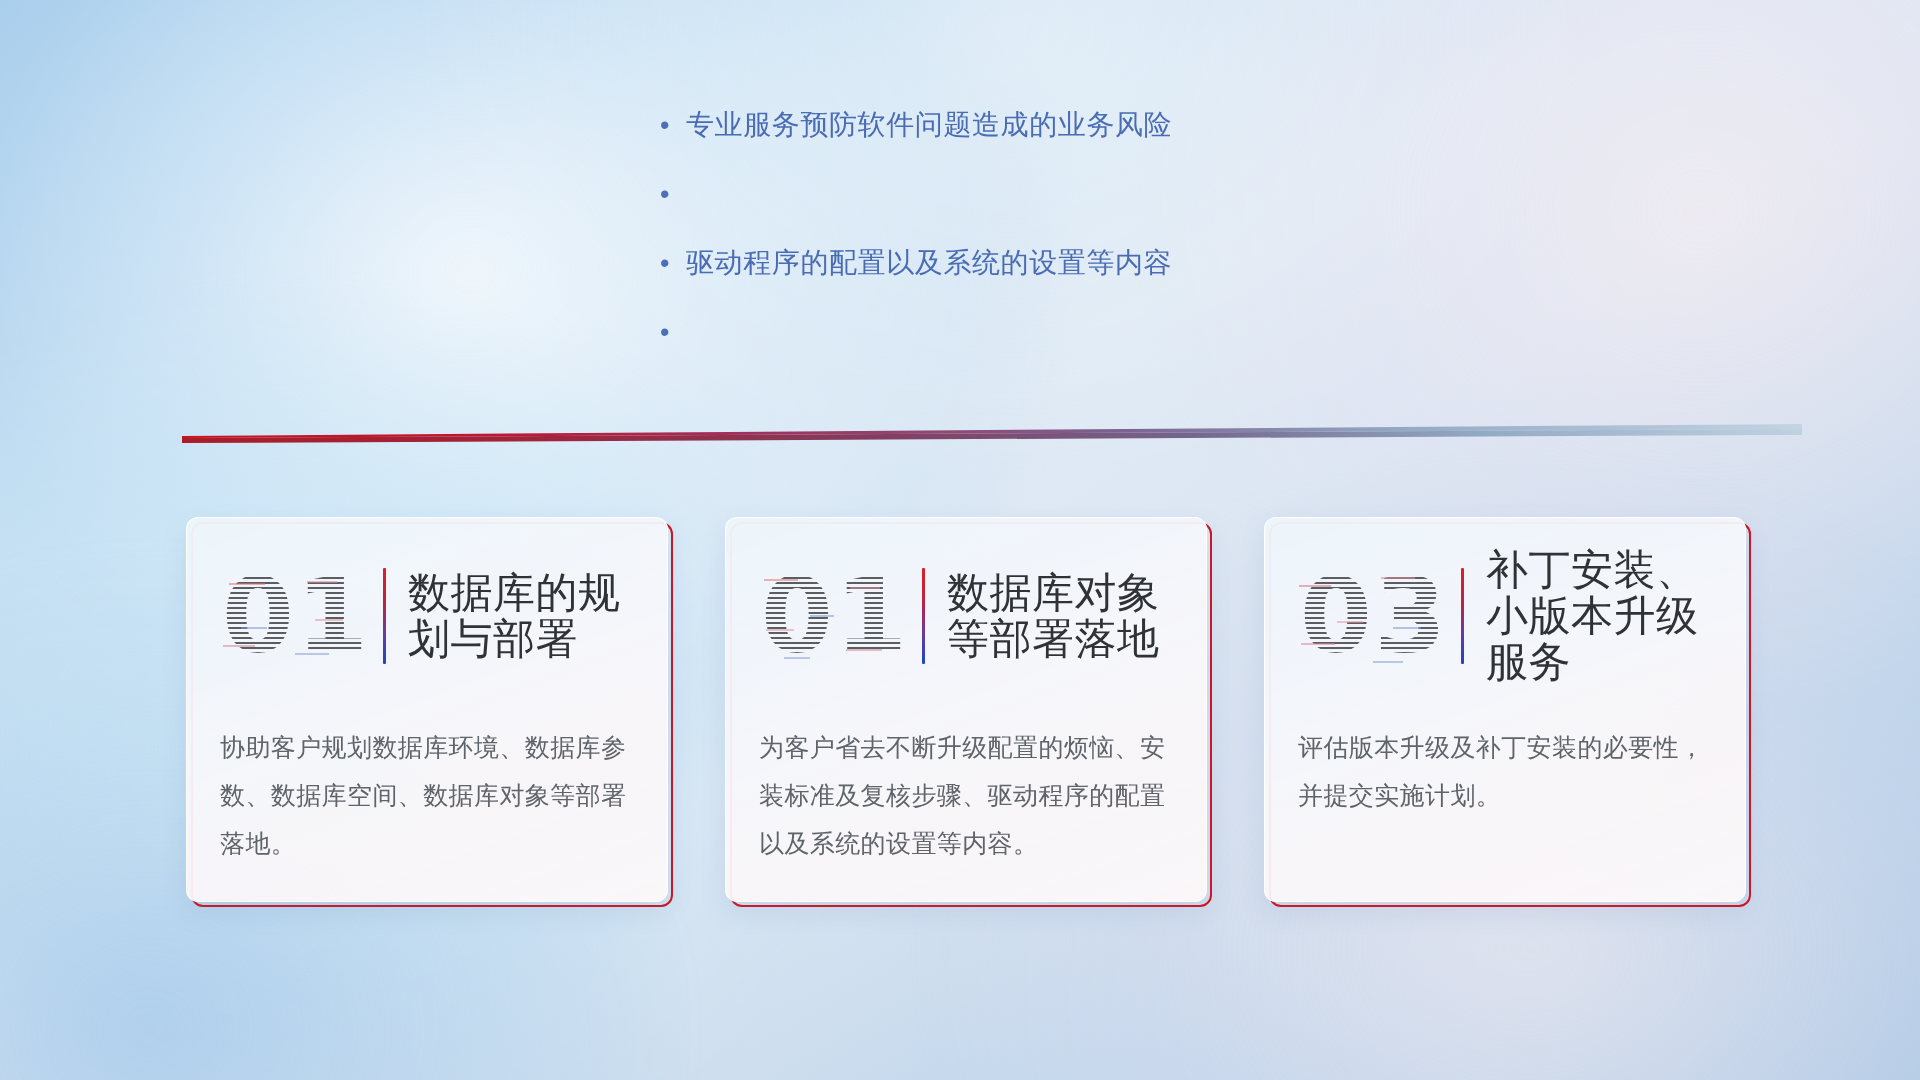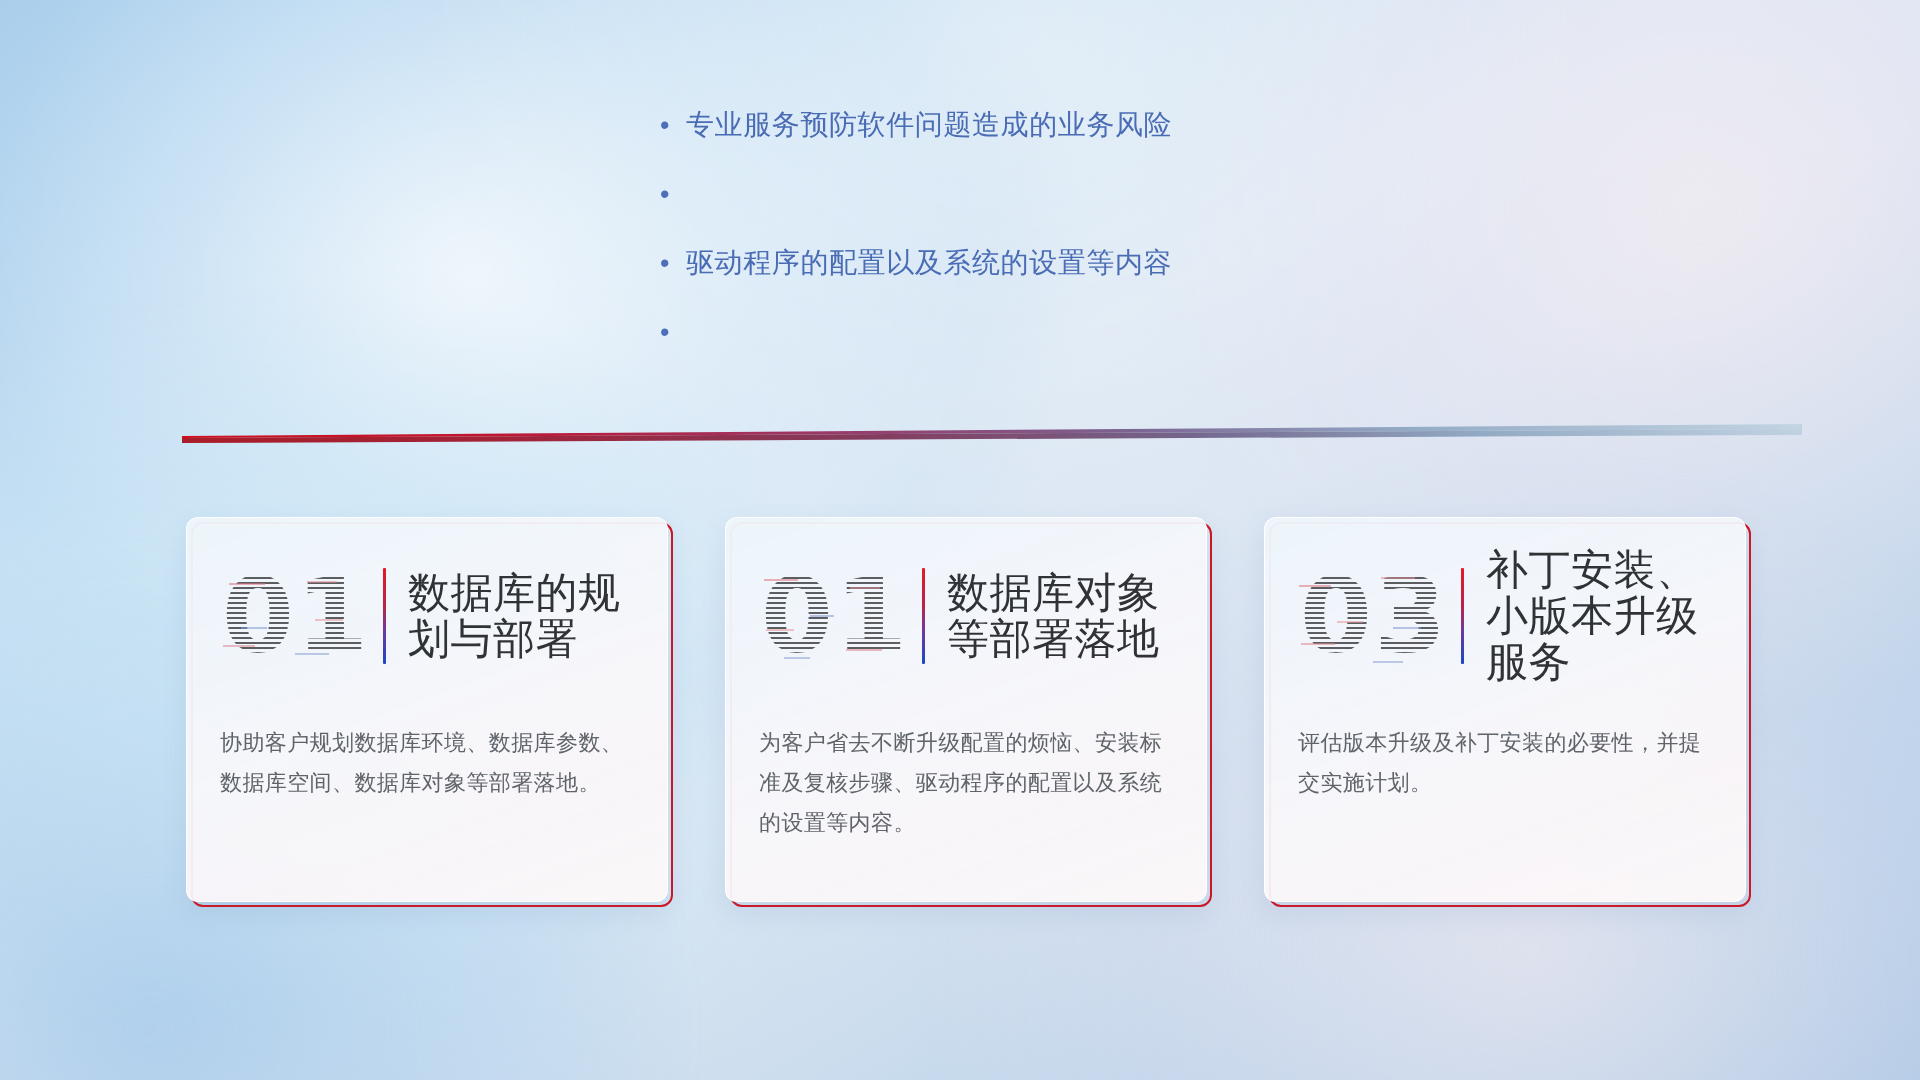--- a/index.html
+++ b/index.html
@@ -238,22 +238,22 @@
     font-weight: 500;
     letter-spacing: 0.5px;
     padding-right: 26px;
   }
   .card-body {
     position: absolute;
     left: 33px;
     top: 205px;
     width: 418px;
     color: #5f646a;
-    font-size: 22px;
-    line-height: 40px;
+    font-size: 25px;
+    line-height: 48px;
     letter-spacing: 0.4px;
   }
 </style>
 </head>
 <body>
 
 <div id="stage">
 
   <div class="glow glow-a"></div>
   <div class="glow glow-b"></div>

